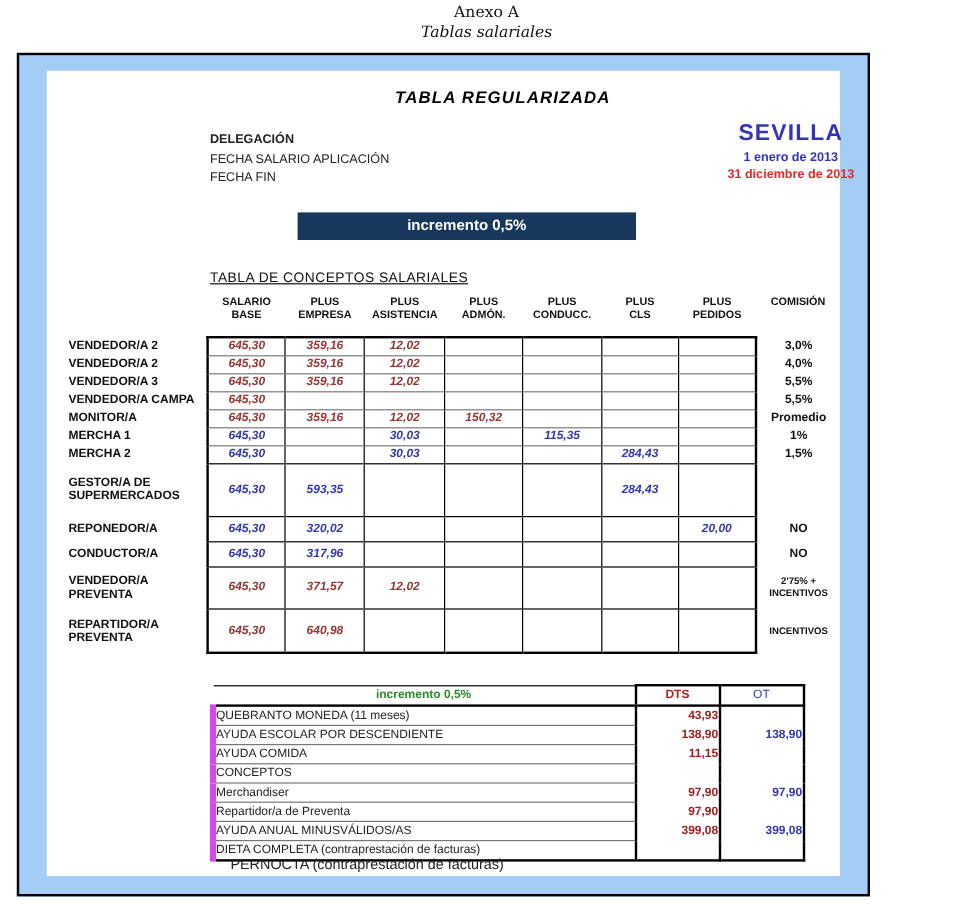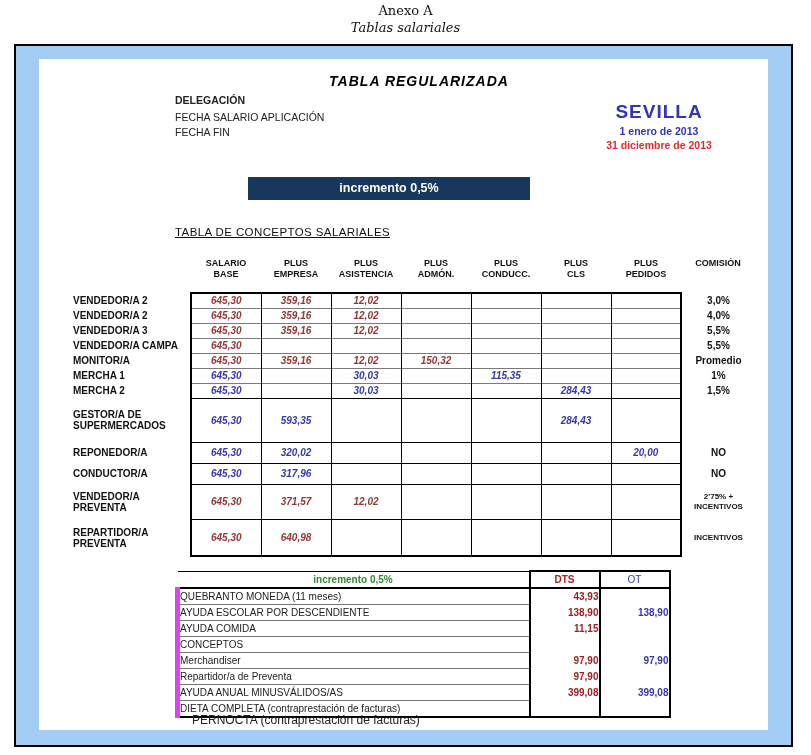--- a/index.html
+++ b/index.html
@@ -2,46 +2,46 @@
 <html><head>
 <meta charset="utf-8">
 <style>
   html,body { margin:0; padding:0; background:#ffffff; }
   body { font-family: "Liberation Sans", sans-serif; width:811px; height:755px; position:relative; }
 
   .annex { position:absolute; left:0; top:3px; width:100%; text-align:center;
            font-family:"DejaVu Serif", serif; font-size:13px; color:#111; }
   .annex .sub { font-style:italic; font-size:13px; margin-top:2px; }
 
-  .frame { position:absolute; left:14px; top:44px; width:779px; height:703px;
+  .frame { position:absolute; left:14px; top:44px; width:711px; height:703px;
            border:2px solid #000; box-sizing:border-box; background:#a4cdf5;padding-left:36px; }
   .inner { position:absolute; left:23px; top:13px; right:23px; bottom:15px; background:#ffffff; }
 
   .abs { position:absolute; }
 
   .doc-title { left:140px; top:14px; width:480px; text-align:center;
                font-size:14px; font-weight:bold; font-style:italic; letter-spacing:1px; color:#000; }
 
-  .meta-left { left:136px; top:35px; font-size:10.5px; color:#222; }
+  .meta-left { left:136px; top:51px; font-size:10.5px; color:#222; }
   .meta-left .lbl1 { font-weight:bold; margin-bottom:5px; }
   .meta-left .lbl2 { margin-bottom:3px; }
 
   .meta-right { left:530px; top:42px; width:180px; text-align:center; }
   .meta-right .city { font-size:19px; font-weight:bold; color:#3333bb; letter-spacing:1px; }
   .meta-right .d1 { font-size:10.5px; font-weight:bold; color:#3333bb; margin-top:2px; }
   .meta-right .d2 { font-size:10.5px; font-weight:bold; color:#e02b2b; margin-top:2px; }
 
   .banner { left:209px; top:118px; width:282px; height:23px; background:#17375d;
             color:#ffffff; font-size:12.5px; font-weight:bold; text-align:center; line-height:23px; }
 
   .concepts-title { left:136px; top:167px; font-size:11.5px; color:#111;
                     text-decoration:underline; letter-spacing:0.4px; }
 
   
-  .main-wrap { left:18px; top:199px;margin-left:16px; }
+  .main-wrap { left:18px; top:187px; }
   table.main { border-collapse:collapse; table-layout:fixed; }
   table.main col.c-lab { width:118px; }
   table.main col.c-v   { width:70px; }
   table.main col.c-com { width:74px; }
   table.main th, table.main td { padding:0; margin:0; font-size:10px; overflow:hidden; }
   table.main th { font-size:9px; font-weight:bold; text-align:center; vertical-align:top;
                   white-space:pre-line; line-height:11px; height:34px; border:none; color:#111; }
   td.rowlabel { font-weight:bold; text-align:left; vertical-align:middle; white-space:pre-line;
                 line-height:11px; padding-right:1px; color:#111; }
   td.v { border-left:1px solid #000; border-top:1px solid #000; text-align:center;

